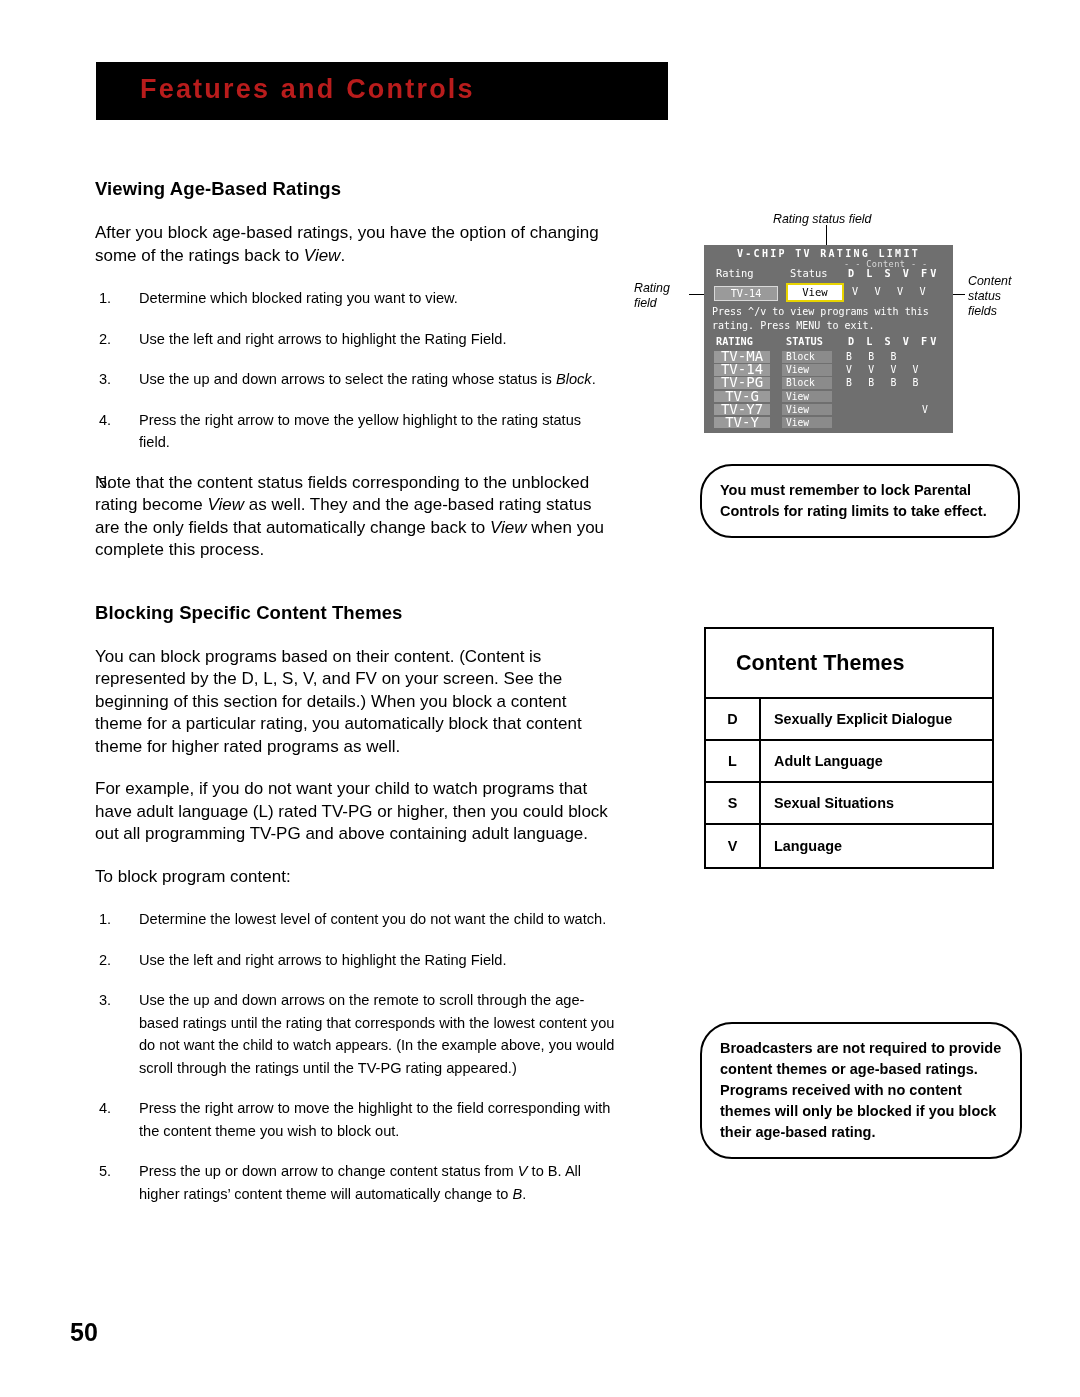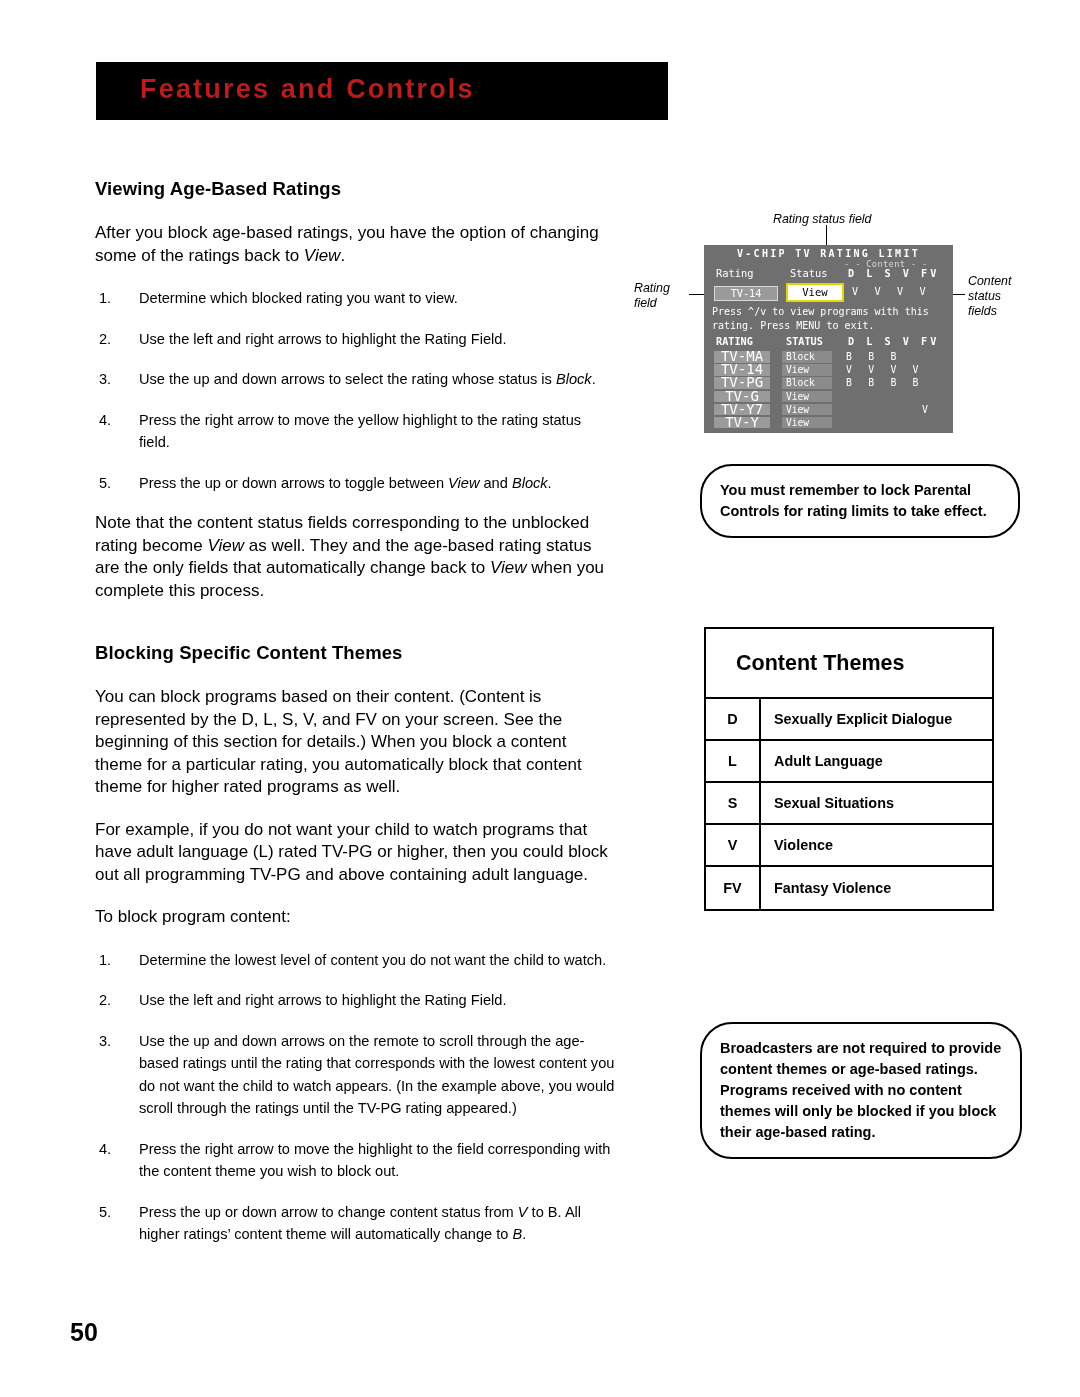--- a/index.html
+++ b/index.html
@@ -300,21 +300,21 @@
 
   <h2 class="section">Viewing Age-Based Ratings</h2>
 
   <p class="body"><span>After you block age-based ratings, you have the option of changing some of the ratings back to </span><span class="it">View</span><span>.</span></p>
 
   <ol class="steps">
     <li><span class="num">1.</span><span>Determine which blocked rating you want to view.</span></li>
     <li><span class="num">2.</span><span>Use the left and right arrows to highlight the Rating Field.</span></li>
     <li><span class="num">3.</span><span>Use the up and down arrows to select the rating whose status is <i>Block</i>.</span></li>
     <li><span class="num">4.</span><span>Press the right arrow to move the yellow highlight to the rating status field.</span></li>
-    <li><span class="num">5.</span><span>Press the up or down arrows to toggle between <i>View</i> and <i>Block</i>.</span></li>
+    <li><span class="num">5.</span></li>
   </ol>
 
   <p class="body">Note that the content status fields corresponding to the unblocked rating become <i>View</i> as well. They and the age-based rating status are the only fields that automatically change back to <i>View</i> when you complete this process.</p>
 
   <h2 class="section2">Blocking Specific Content Themes</h2>
 
   <p class="body">You can block programs based on their content. (Content is represented by the D, L, S, V, and FV on your screen. See the beginning of this section for details.) When you block a content theme for a particular rating, you automatically block that content theme for higher rated programs as well.</p>
   <p class="body">For example, if you do not want your child to watch programs that have adult language (L) rated TV-PG or higher, then you could block out all programming TV-PG and above containing adult language.</p>
   <p class="body">To block program content:</p>
 
@@ -411,25 +411,21 @@
   <div class="ct-row">
     <div class="ct-code">L</div>
     <div class="ct-label">Adult Language</div>
   </div>
   <div class="ct-row">
     <div class="ct-code">S</div>
     <div class="ct-label">Sexual Situations</div>
   </div>
   <div class="ct-row">
     <div class="ct-code">V</div>
-    <div class="ct-label">Violence</div>
-  </div>
-  <div class="ct-row">
-    <div class="ct-code">FV</div>
-    <div class="ct-label">Fantasy Violence</div>
+    <div class="ct-label">Language</div>
   </div>
 </div>
 
 <div class="notebox" style="left:700px; top:1022px; width:322px;">
   <span>Broadcasters are not required to provide content themes or age-based ratings. Programs received with no content themes will only be blocked if you block their age-based rating.</span>
 </div>
 
 <div class="pageno">50</div>
 
 </body></html>

